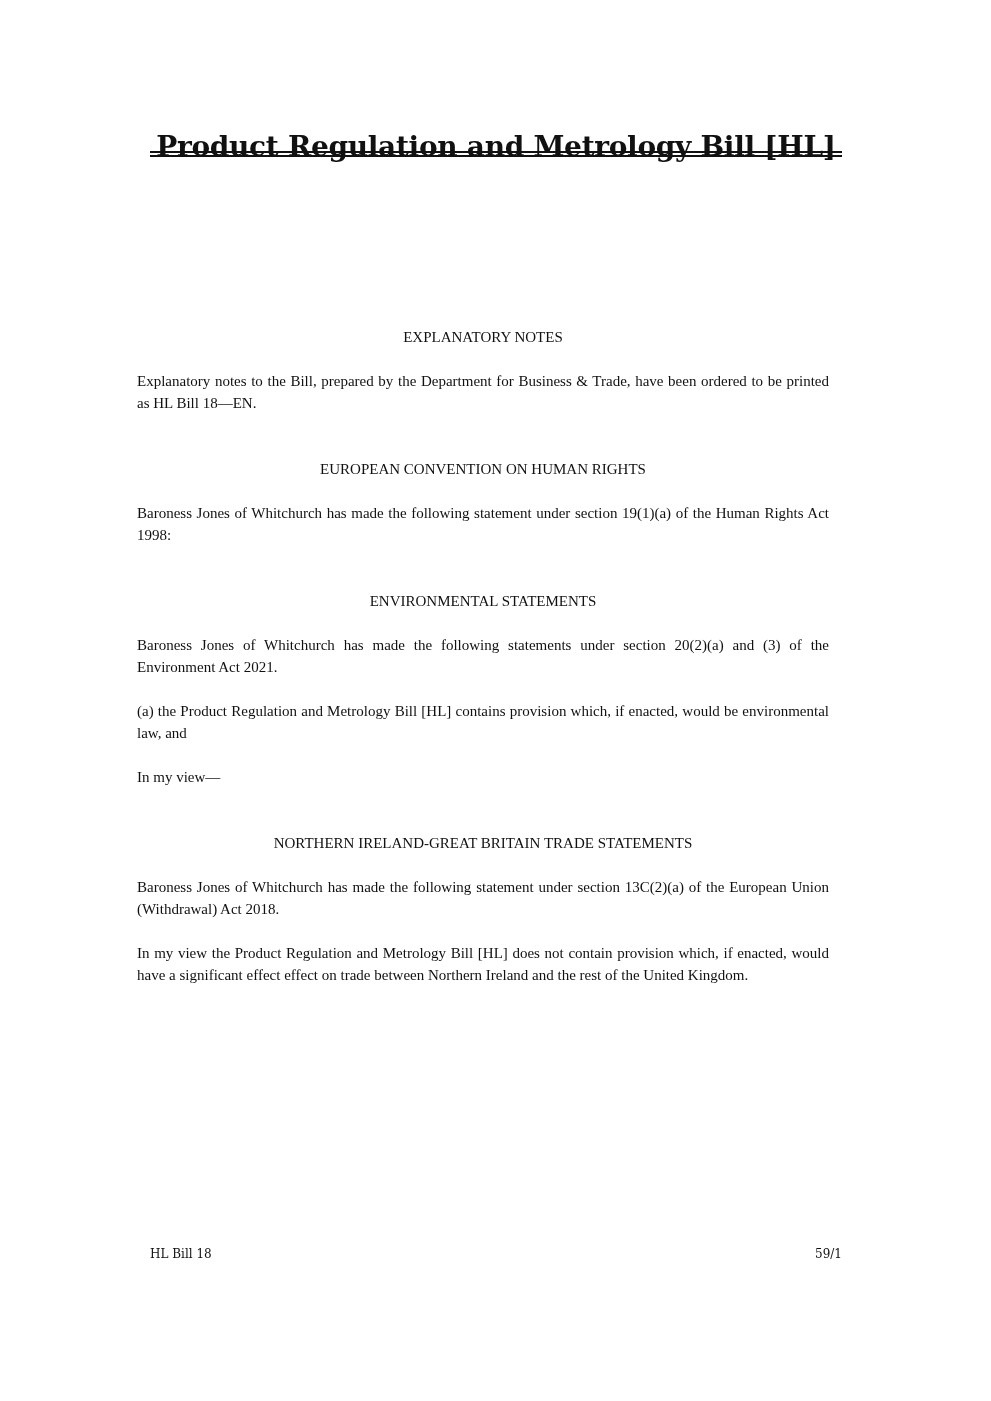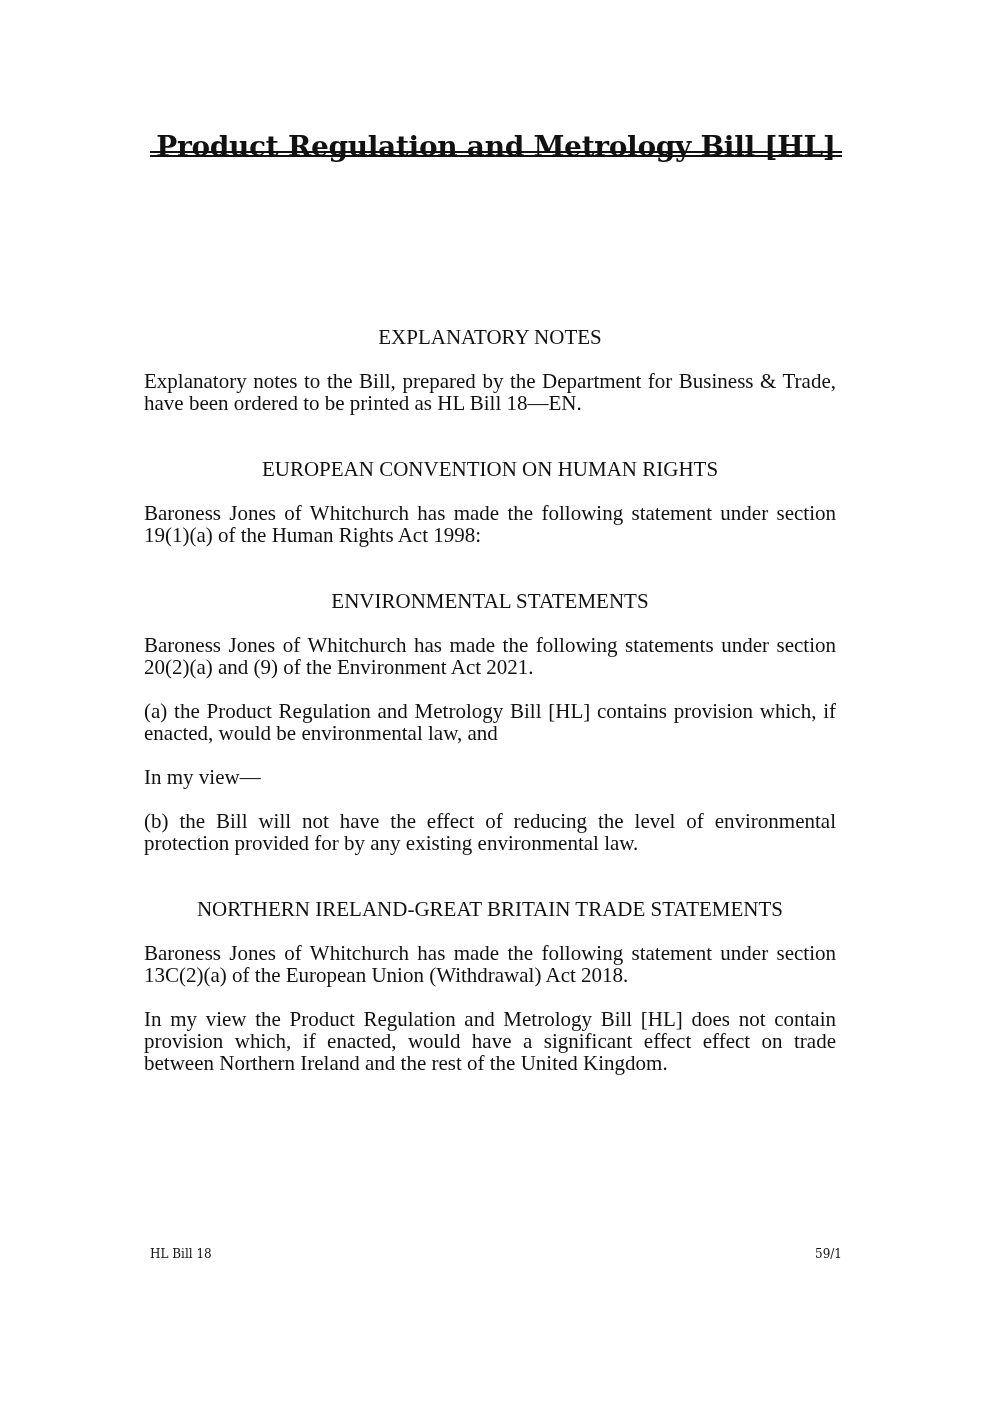--- a/index.html
+++ b/index.html
@@ -5,22 +5,22 @@
   html, body { margin: 0; padding: 0; background: #ffffff; }
   body { width: 991px; height: 1401px; position: relative; overflow: hidden; color: #111; }
   .title {
     position: absolute; left: 150px; top: 110px; width: 692px;
     text-align: center; font-family: "DejaVu Serif", serif; font-weight: bold;
     font-size: 28px; letter-spacing: -0.3px; margin-top: 20px;
   }
   .rule1 { position: absolute; left: 150px; top: 151px; width: 692px; height: 2px; background: #111; }
   .rule2 { position: absolute; left: 150px; top: 155px; width: 692px; height: 2px; background: #111; }
   .body {
-    position: absolute; left: 144px; top: 326px; width: 692px;
-    font-family: "Liberation Serif", serif; font-size: 21px; line-height: 22px;
+    position: absolute; left: 137px; top: 326px; width: 692px;
+    font-family: "Liberation Serif", serif; font-size: 15px; line-height: 22px;
   }
   .heading { text-align: center; margin: 0 0 22px 0; }
   .para { text-align: justify; margin: 0 0 22px 0; }
   .gap { height: 22px; }
   .footer-left { position: absolute; left: 150px; top: 1247px; font-family: "DejaVu Serif", serif; font-size: 12px; }
   .footer-right { position: absolute; right: 149px; top: 1247px; font-family: "DejaVu Serif", serif; font-size: 12px; }
 </style>
 </head>
 <body>
 
@@ -35,24 +35,23 @@
       <p class="para">Explanatory notes to the Bill, prepared by the Department for Business &amp; Trade, have been ordered to be printed as HL Bill 18—EN.</p>
     </section>
     <div class="gap"></div>
     <section>
       <p class="heading">EUROPEAN CONVENTION ON HUMAN RIGHTS</p>
       <p class="para">Baroness Jones of Whitchurch has made the following statement under section 19(1)(a) of the Human Rights Act 1998:</p>
     </section>
     <div class="gap"></div>
     <section>
       <p class="heading">ENVIRONMENTAL STATEMENTS</p>
-      <p class="para">Baroness Jones of Whitchurch has made the following statements under section 20(2)(a) and (9) of the Environment Act 2021.</p>
+      <p class="para">Baroness Jones of Whitchurch has made the following statements under section 20(2)(a) and (3) of the Environment Act 2021.</p>
       <p class="para">(a) the Product Regulation and Metrology Bill [HL] contains provision which, if enacted, would be environmental law, and</p>
       <p class="para">In my view—</p>
-      <p class="para">(b) the Bill will not have the effect of reducing the level of environmental protection provided for by any existing environmental law.</p>
     </section>
     <div class="gap"></div>
     <section>
       <p class="heading">NORTHERN IRELAND-GREAT BRITAIN TRADE STATEMENTS</p>
       <p class="para">Baroness Jones of Whitchurch has made the following statement under section 13C(2)(a) of the European Union (Withdrawal) Act 2018.</p>
       <p class="para">In my view the Product Regulation and Metrology Bill [HL] does not contain provision which, if enacted, would have a significant effect effect on trade between Northern Ireland and the rest of the United Kingdom.</p>
     </section>
   </div>
 
   <div class="footer-left">HL Bill 18</div>

